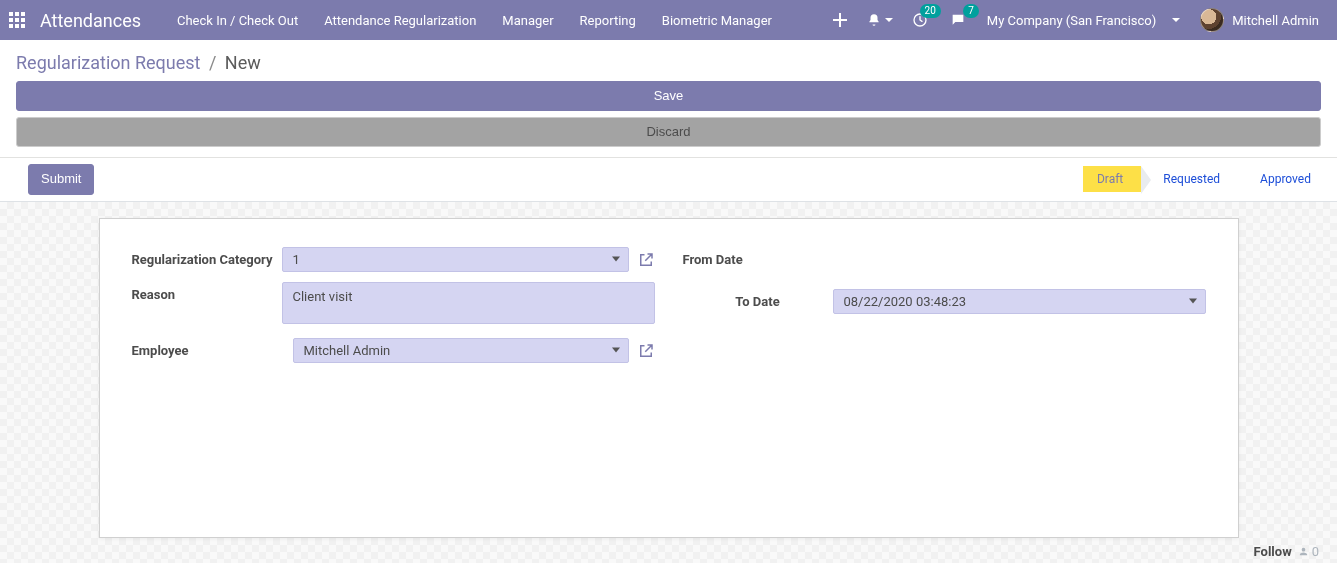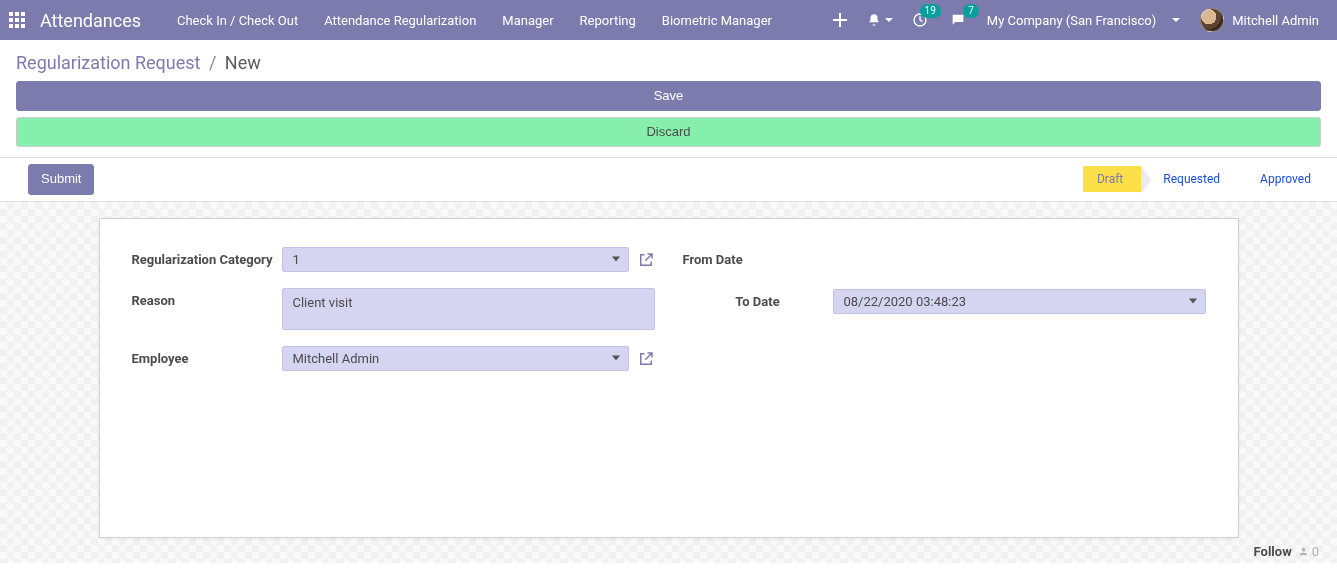--- a/index.html
+++ b/index.html
@@ -85,21 +85,21 @@
   .breadcrumb .sep { color: #8a8a8a; margin: 0 4px; }
   .breadcrumb .current { color: #5c5c5c; }
   .cp-buttons { padding: 0 16px 10px; display: flex; gap: 6px; flex-direction: column; }
   .btn {
     border: 1px solid transparent;
     border-radius: 3px; font-size: 13px;
     padding: 5px 12px; cursor: pointer;
     line-height: 1.4; background: #fff;
   }
   .btn-primary { background: #7c7bad; color: #fff; border-color: #7c7bad; }
-  .btn-secondary { background: #86efac; color: #4c4c4c; border-color: #ccc; }
+  .btn-secondary { background: #a3a3a3; color: #4c4c4c; border-color: #ccc; }
 
   
   .statusbar {
     border-bottom: 1px solid #dee2e6;
     display: flex; align-items: center;
     padding: 6px 16px;
     background: #fff;
     min-height: 36px;
   }
   .statusbar .submit-btn { margin-right: auto; margin-left: 12px; }
@@ -141,21 +141,21 @@
     background: #fff;
     max-width: 1140px;
     margin: 0 auto;
     border: 1px solid #d0d0d0;
     box-shadow: 0 1px 4px rgba(0,0,0,0.06);
     padding: 28px 32px 120px;
     min-height: 320px;
   }
   .form-row { display: flex; gap: 28px; }
   .form-col { flex: 1; }
-  .form-group { display: flex; align-items: flex-start; margin-bottom: 16px; }
+  .form-group { display: flex; align-items: flex-start; margin-bottom: 10px; }
   .form-label {
     width: 150px; flex-shrink: 0;
     font-weight: 700; color: #4c4c4c;
     font-size: 13px; padding-top: 5px;
   }
   .form-field { flex: 1; display: flex; align-items: flex-start; gap: 8px; }
   .input-like {
     flex: 1;
     background: #d5d5f2;
     border: 1px solid #c2c2e6;
@@ -227,21 +227,21 @@
       <svg width="14" height="14" viewBox="0 0 24 24">
           <path d="M12 2a6 6 0 0 0-6 6v4l-2 3v1h16v-1l-2-3V8a6 6 0 0 0-6-6zm0 20a2.5 2.5 0 0 0 2.5-2.5h-5A2.5 2.5 0 0 0 12 22z"></path>
         </svg>
       <div class="caret-down"></div>
     </div>
     <div class="nav-icon">
       <svg width="16" height="16" viewBox="0 0 24 24">
           <circle cx="12" cy="12" r="9" fill="none" stroke="#fff" stroke-width="2"></circle>
           <path d="M12 7v5l3 2" fill="none" stroke="#fff" stroke-width="2" stroke-linecap="round"></path>
         </svg>
-      <span class="badge">19</span>
+      <span class="badge">20</span>
     </div>
     <div class="nav-icon">
       <svg width="16" height="16" viewBox="0 0 24 24">
           <path d="M4 4h16v11H8l-4 4V4z"></path>
         </svg>
       <span class="badge">7</span>
     </div>
     <div class="company-switch">
       <span>My Company (San Francisco)</span>
       <div class="caret-down"></div>
@@ -296,21 +296,21 @@
           </div>
         </div>
         <div class="form-group">
           <div class="form-label">Reason</div>
           <div class="form-field">
             <div class="input-like textarea-like">
               <span>Client visit</span>
             </div>
           </div>
         </div>
-        <div class="form-group" style="margin-top:14px;">
+        <div class="form-group" style="margin-top:14px;gap:11px;">
           <div class="form-label">Employee</div>
           <div class="form-field">
             <div class="input-like select-like">
               <span>Mitchell Admin</span>
               <div class="dd-caret"></div>
             </div>
             <div class="ext-link">
               <svg width="18" height="18" viewBox="0 0 24 24">
                   <path d="M14 4h6v6M20 4l-9 9M19 14v5H5V5h5"></path>
                 </svg>

